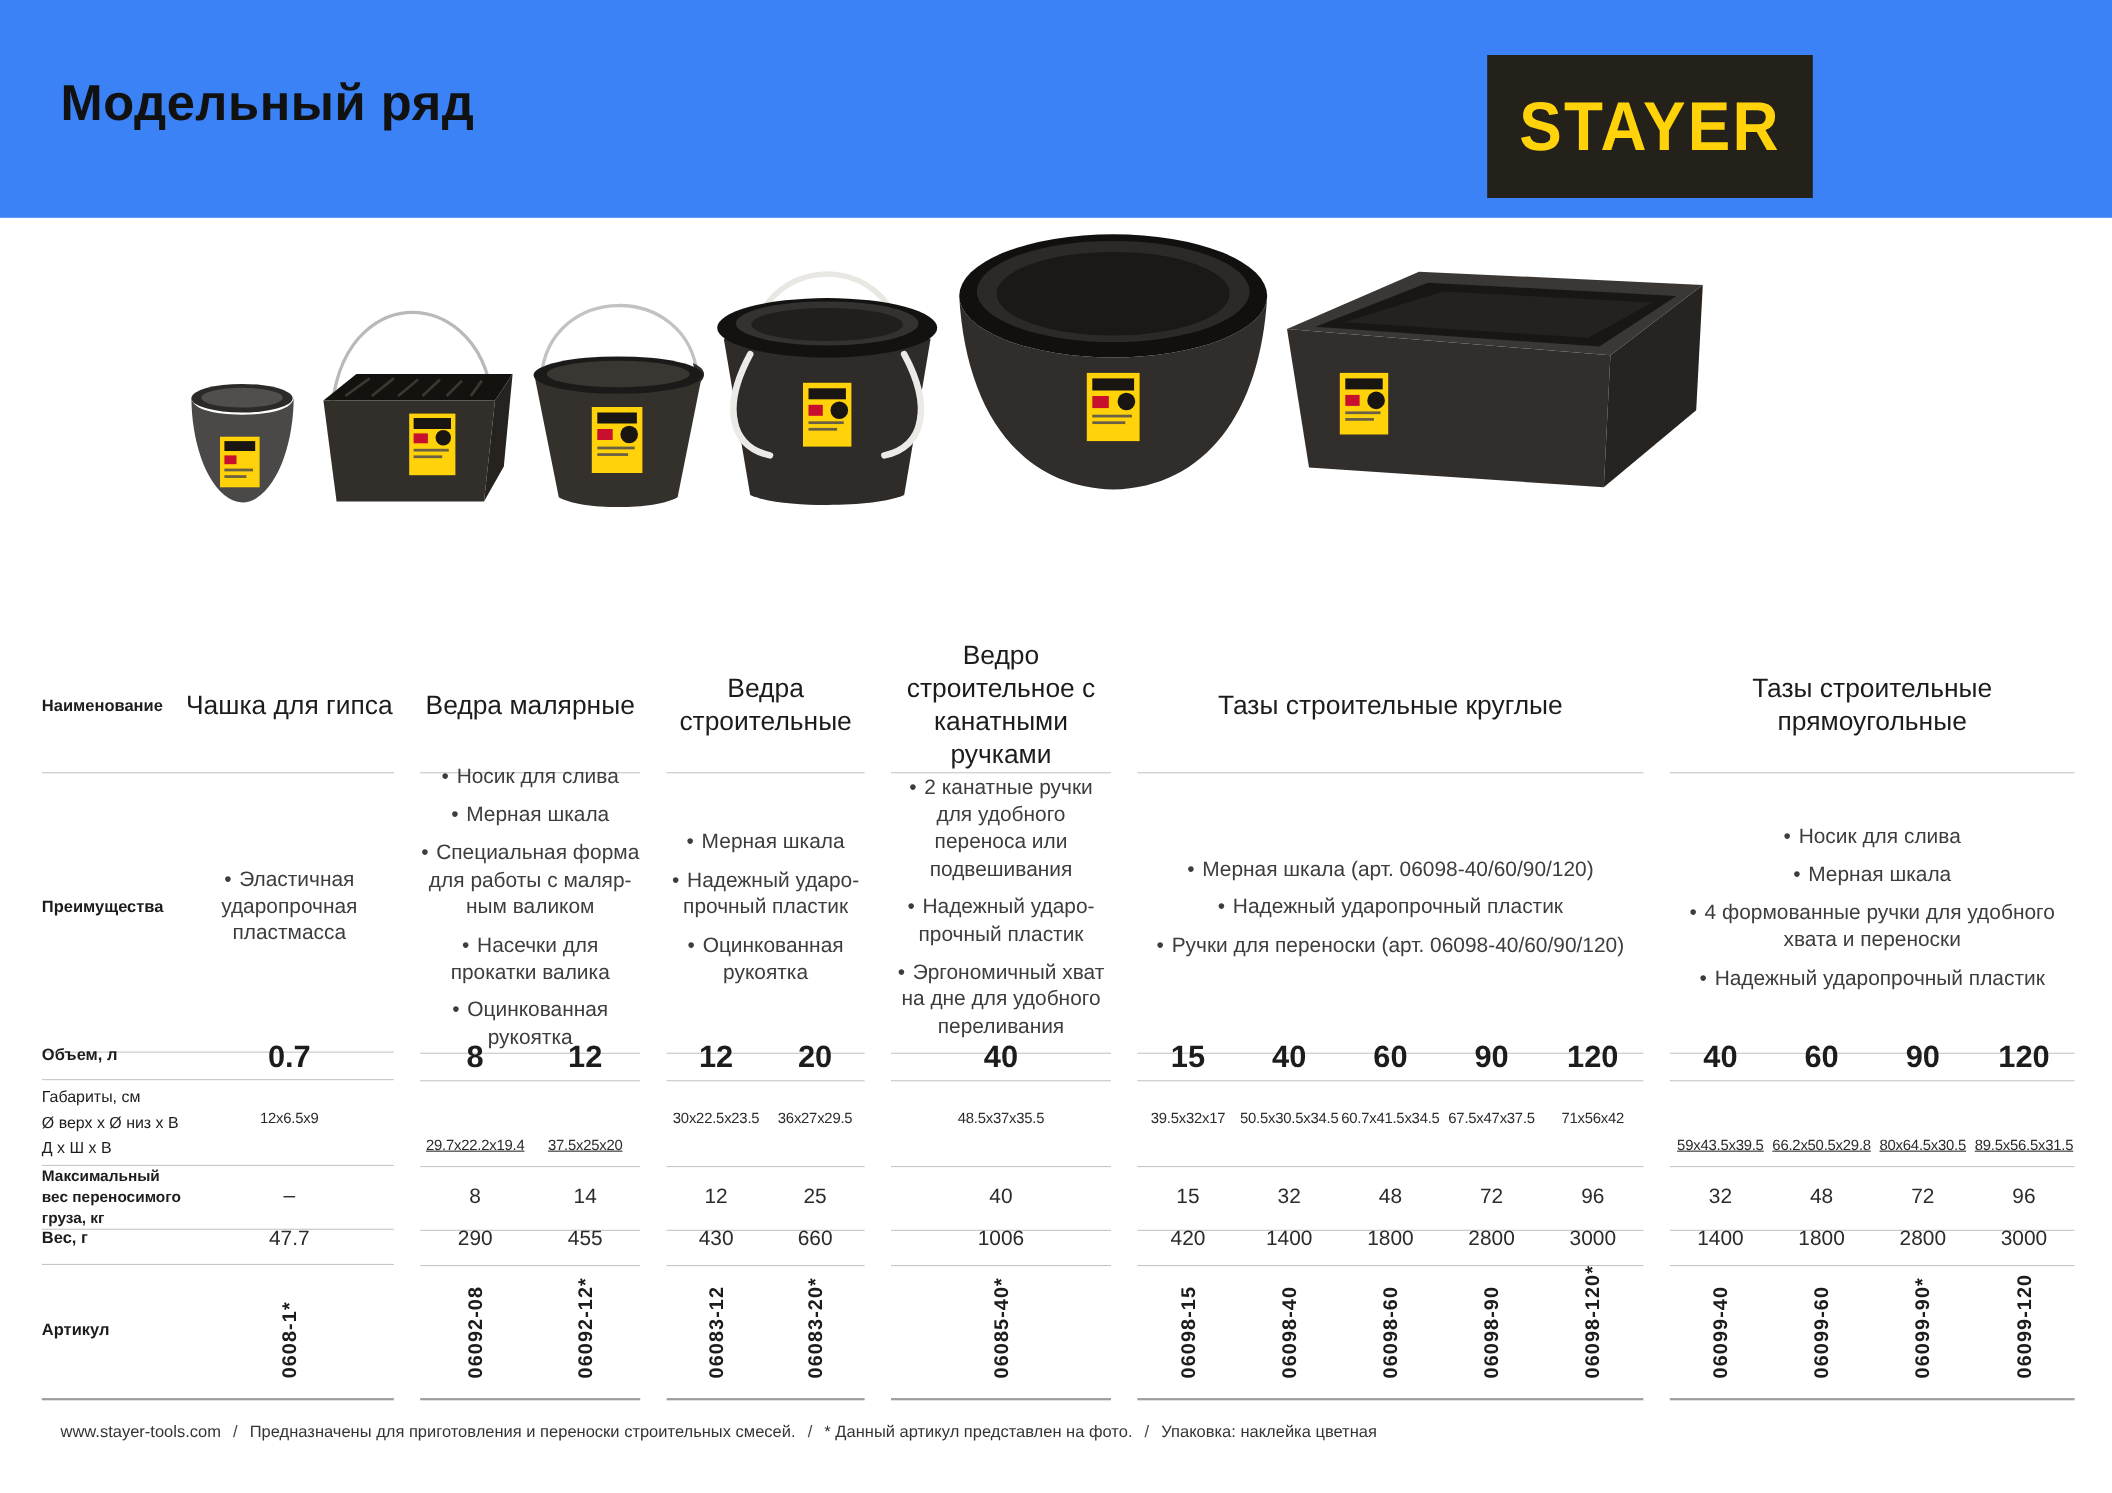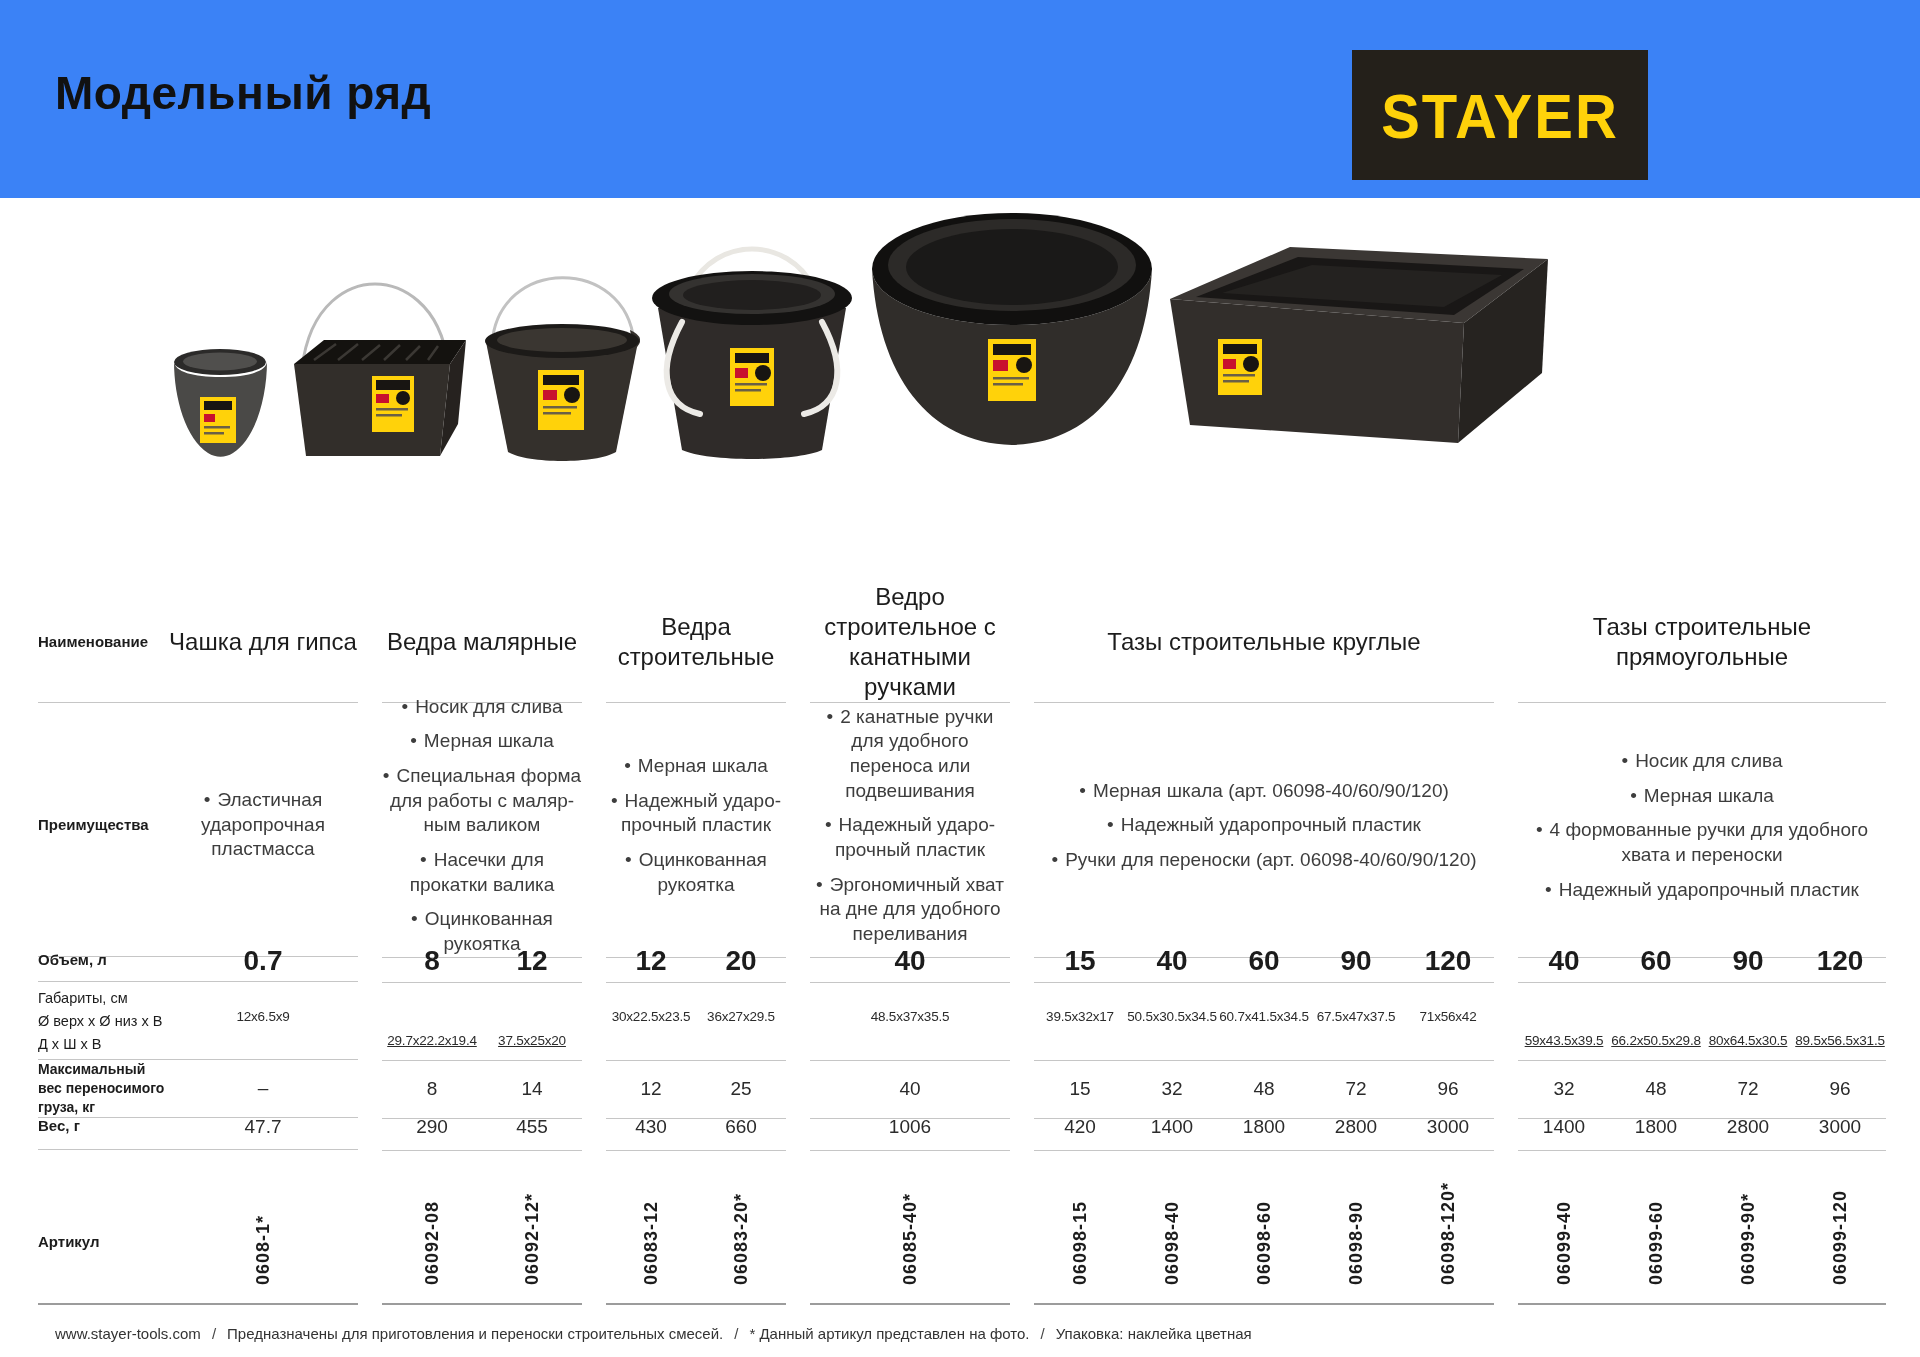--- a/index.html
+++ b/index.html
@@ -36,21 +36,21 @@
   .vval{font-weight:bold;font-size:28px;}
   .row-dims{height:78px;}
   .dimlab{padding-top:5px;font-weight:normal;font-size:14.5px;line-height:23px;}
   .dvals{display:grid;text-align:center;align-items:start;height:100%;}
   .dval{font-size:13.5px;white-space:nowrap;letter-spacing:-.2px;color:#2b2b2b;}
   .dtop .dval{padding-top:27px;}
   .dbot .dval{padding-top:51px;text-decoration:underline;}
   .row-max{height:44px;}
   .mval,.wval{font-size:19px;color:#2b2b2b;}
   .row-wt{height:46px;}
-  .row-art{height:115px;margin-top:32px;}
+  .row-art{height:115px;}
   .row-art .cell{border-bottom:2px solid #9c9c9c;}
   .avals{display:grid;height:100%;align-items:end;justify-items:center;padding-bottom:18px;box-sizing:border-box;}
   .avert{writing-mode:vertical-rl;transform:rotate(180deg);font-weight:bold;font-size:18px;letter-spacing:1px;}
   
   .footline{margin:28px 16px 0 55px;font-size:15px;color:#333;}
   .sep{margin:0 11px;color:#444;}
 </style>
 </head>
 <body>
 

